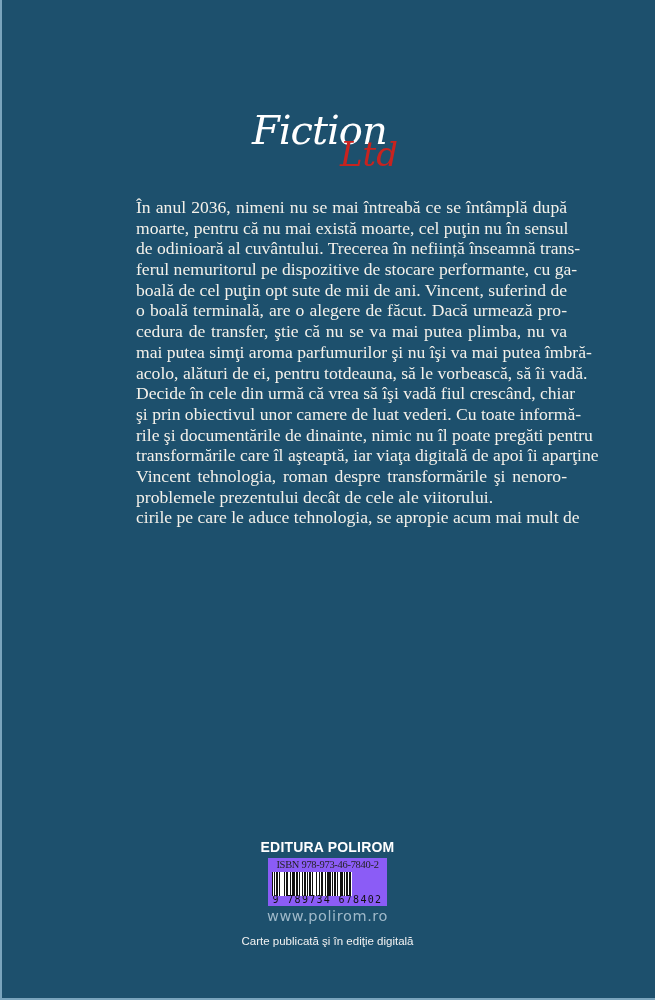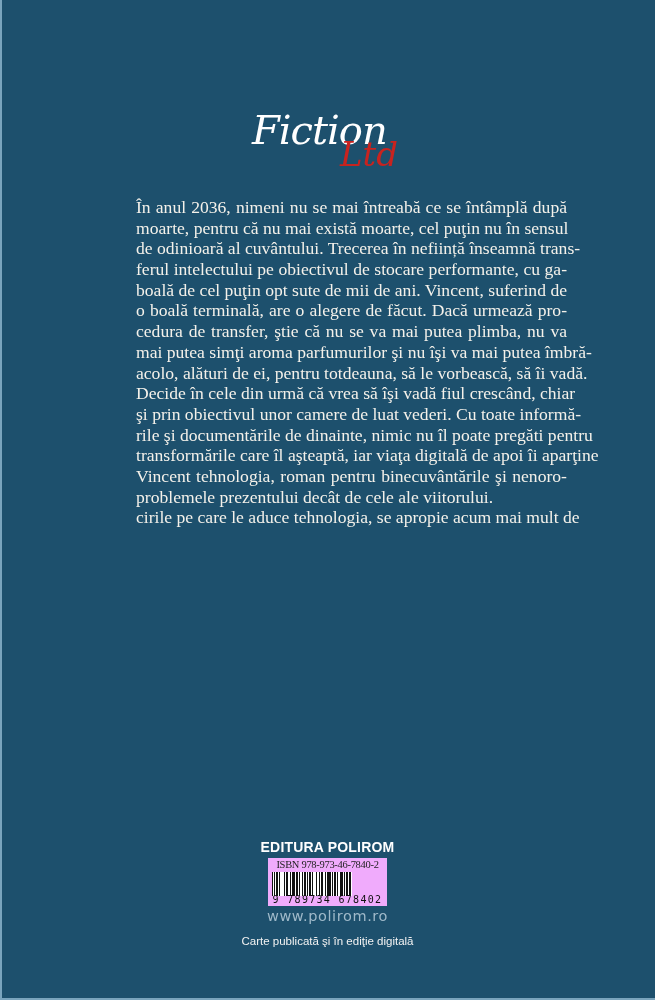--- a/index.html
+++ b/index.html
@@ -42,21 +42,21 @@
     .blurb .line.last { text-align-last: left; }
     .blurb .line span.i { }
     .publisher {
       position: absolute; left: 0; width: 655px; top: 839px;
       text-align: center;
       font-family: "Liberation Sans", sans-serif; font-weight: bold;
       font-size: 14px; color: #ffffff; letter-spacing: 0.2px;
     }
     .barcode-box {
       position: absolute; left: 268px; top: 858px; width: 119px; height: 48px;
-      background: #f0abfc;
+      background: #8b5cf6;
     }
     .isbn-text {
       position: absolute; left: 0; top: 1px; width: 119px; text-align: center;
       font-family: "Liberation Serif", serif; font-size: 10.5px; color: #222;
       letter-spacing: -0.3px;
     }
     .bars {
       position: absolute; left: 4px; top: 14px; width: 111px; height: 24px;
       display: flex; align-items: stretch;
     }
@@ -84,31 +84,31 @@
 
 <div class="logo">
   <span class="logo-fiction">Fiction</span>
   <span class="logo-ltd">Ltd</span>
 </div>
 
 <div class="blurb">
   <span class="line">În anul 2036, nimeni nu se mai întreabă ce se întâmplă după</span>
   <span class="line">moarte, pentru că nu mai există moarte, cel puţin nu în sensul</span>
   <span class="line">de odinioară al cuvântului. Trecerea în neființă înseamnă trans-</span>
-  <span class="line">ferul intelectului pe obiectivul de stocare performante, cu ga-</span>
+  <span class="line">ferul nemuritorul pe dispozitive de stocare performante, cu ga-</span>
   <span class="line">boală de cel puţin opt sute de mii de ani. Vincent, suferind de</span>
   <span class="line">o boală terminală, are o alegere de făcut. Dacă urmează pro-</span>
   <span class="line">cedura de transfer, ştie că nu se va mai putea plimba, nu va</span>
   <span class="line">mai putea simţi aroma parfumurilor şi nu îşi va mai putea îmbră-</span>
   <span class="line"><span class="i">acolo</span><span>, alături de ei, pentru totdeauna, să le vorbească, să îi vadă.</span></span>
   <span class="line">Decide în cele din urmă că vrea să îşi vadă fiul crescând, chiar</span>
   <span class="line">şi prin obiectivul unor camere de luat vederi. Cu toate informă-</span>
   <span class="line">rile şi documentările de dinainte, nimic nu îl poate pregăti pentru</span>
   <span class="line">transformările care îl aşteaptă, iar viaţa digitală de apoi îi aparţine</span>
-  <span class="line"><span class="i">Vincent tehnologia</span><span>, roman pentru binecuvântările şi nenoro-</span></span>
+  <span class="line"><span class="i">Vincent tehnologia</span><span>, roman despre transformările şi nenoro-</span></span>
   <span class="line last">problemele prezentului decât de cele ale viitorului.</span>
   <span class="line">cirile pe care le aduce tehnologia, se apropie acum mai mult de</span>
 </div>
 
 <div class="publisher">EDITURA POLIROM</div>
 
 <div class="barcode-box">
   <div class="isbn-text">ISBN 978-973-46-7840-2</div>
   <div class="bars" id="bars">
       <i style="width: 1.05px; background: rgb(17, 17, 17);"></i>

